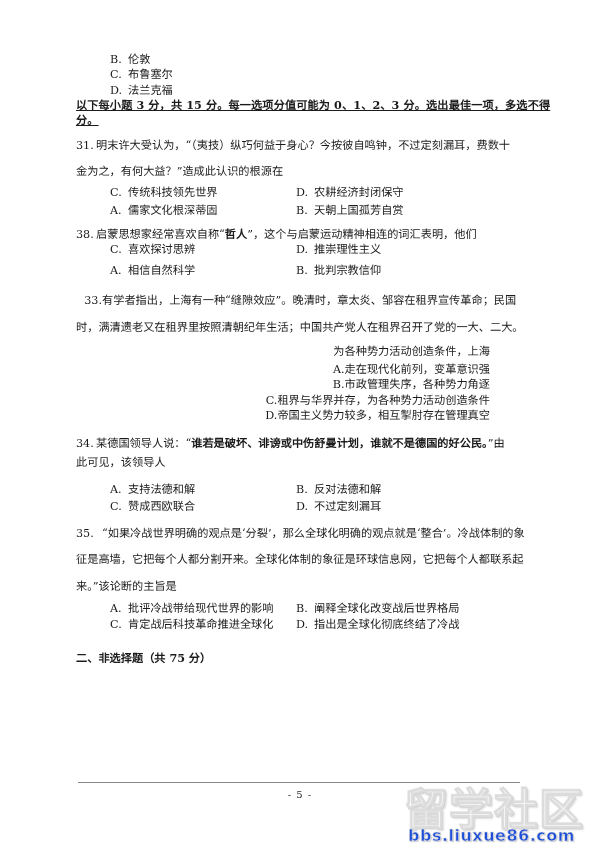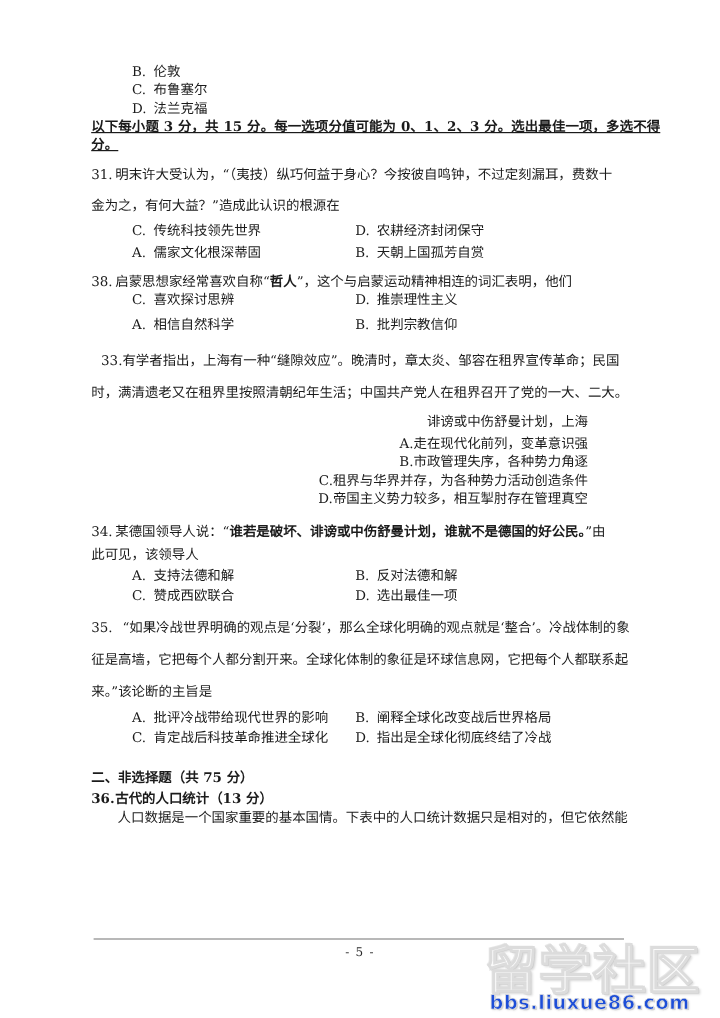--- a/index.html
+++ b/index.html
@@ -221,54 +221,54 @@
         <span class="opt-label">B.</span><span>批判宗教信仰</span>
       </div>
     </div>
   </div>
 
   <div class="q-block" style="margin-top:9px;text-align:right;">
     <div class="q-head loose">
       <span class="q-num wide">33.</span><span>有学者指出，上海有一种“缝隙效应”。晚清时，章太炎、邹容在租界宣传革命；民国</span>
     </div>
     <div class="q-head loose">时，满清遗老又在租界里按照清朝纪年生活；中国共产党人在租界召开了党的一大、二大。</div>
-    <div class="q-head" style="margin-top:3px;">诽谤或中伤舒曼计划，上海</div>
+    <div class="q-head" style="margin-top:3px;">为各种势力活动创造条件，上海</div>
     <div class="opt-line" style="margin-top:3px;">
       <span class="opt-label">A.</span><span>走在现代化前列，变革意识强</span>
     </div>
     <div class="opt-line">
       <span class="opt-label">B.</span><span>市政管理失序，各种势力角逐</span>
     </div>
     <div class="opt-line">
       <span class="opt-label">C.</span><span>租界与华界并存，为各种势力活动创造条件</span>
     </div>
     <div class="opt-line">
       <span class="opt-label">D.</span><span>帝国主义势力较多，相互掣肘存在管理真空</span>
     </div>
   </div>
 
   <div class="q-block" style="margin-top:8px;">
     <div class="q-head loose2">
       <span class="q-num">34.</span><span>某德国领导人说：“</span><span class="bold">谁若是破坏、诽谤或中伤舒曼计划，谁就不是德国的好公民。</span><span>”由</span>
     </div>
     <div class="q-head">此可见，该领导人</div>
-    <div class="opt-row" style="margin-top:2px;">
+    <div class="opt-row" style="margin-top:12px;">
       <div class="opt-col-a">
         <span class="opt-label">A.</span><span>支持法德和解</span>
       </div>
       <div class="opt-col-b">
         <span class="opt-label">B.</span><span>反对法德和解</span>
       </div>
     </div>
     <div class="opt-row">
       <div class="opt-col-a">
         <span class="opt-label">C.</span><span>赞成西欧联合</span>
       </div>
       <div class="opt-col-b">
-        <span class="opt-label">D.</span><span>选出最佳一项</span>
+        <span class="opt-label">D.</span><span>不过定刻漏耳</span>
       </div>
     </div>
   </div>
 
   <div class="q-block" style="margin-top:6px;">
     <div class="q-head loose">
       <span class="q-num wide">35.</span><span>“如果冷战世界明确的观点是‘分裂’，那么全球化明确的观点就是‘整合’。冷战体制的象</span>
     </div>
     <div class="q-head loose">征是高墙，它把每个人都分割开来。全球化体制的象征是环球信息网，它把每个人都联系起</div>
     <div class="q-head loose">来。”该论断的主旨是</div>
@@ -285,24 +285,20 @@
         <span class="opt-label">C.</span><span>肯定战后科技革命推进全球化</span>
       </div>
       <div class="opt-col-b">
         <span class="opt-label">D.</span><span>指出是全球化彻底终结了冷战</span>
       </div>
     </div>
   </div>
 
   <div style="margin-top:17px;">
     <div class="section-head">二、非选择题（共 75 分）</div>
-    <div class="section-head">
-      <span class="q-num">36.</span><span>古代的人口统计（13 分）</span>
-    </div>
-    <div class="body-indent">人口数据是一个国家重要的基本国情。下表中的人口统计数据只是相对的，但它依然能</div>
   </div>
 
 </div>
 
 <div class="footer-rule"></div>
 <div class="page-number">- 5 -</div>
 
 <div class="watermark">
   <div class="wm-cn">留学社区</div>
   <div class="wm-url">bbs.liuxue86.com</div>

